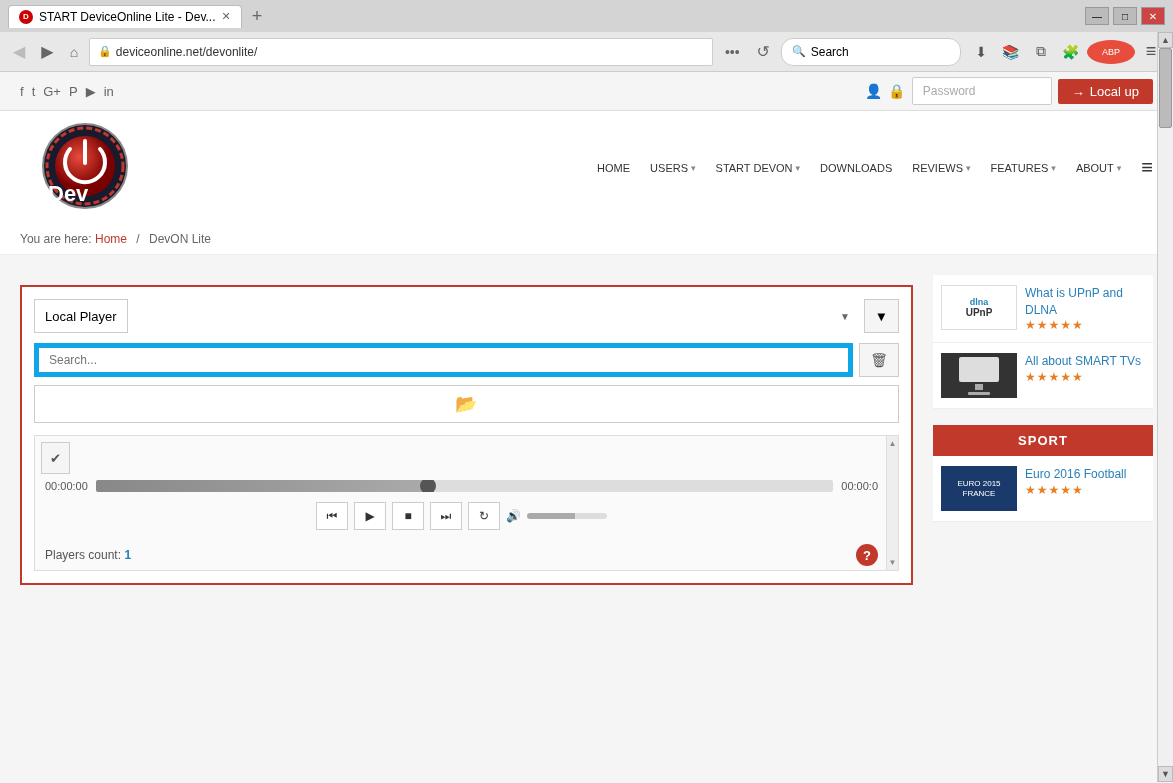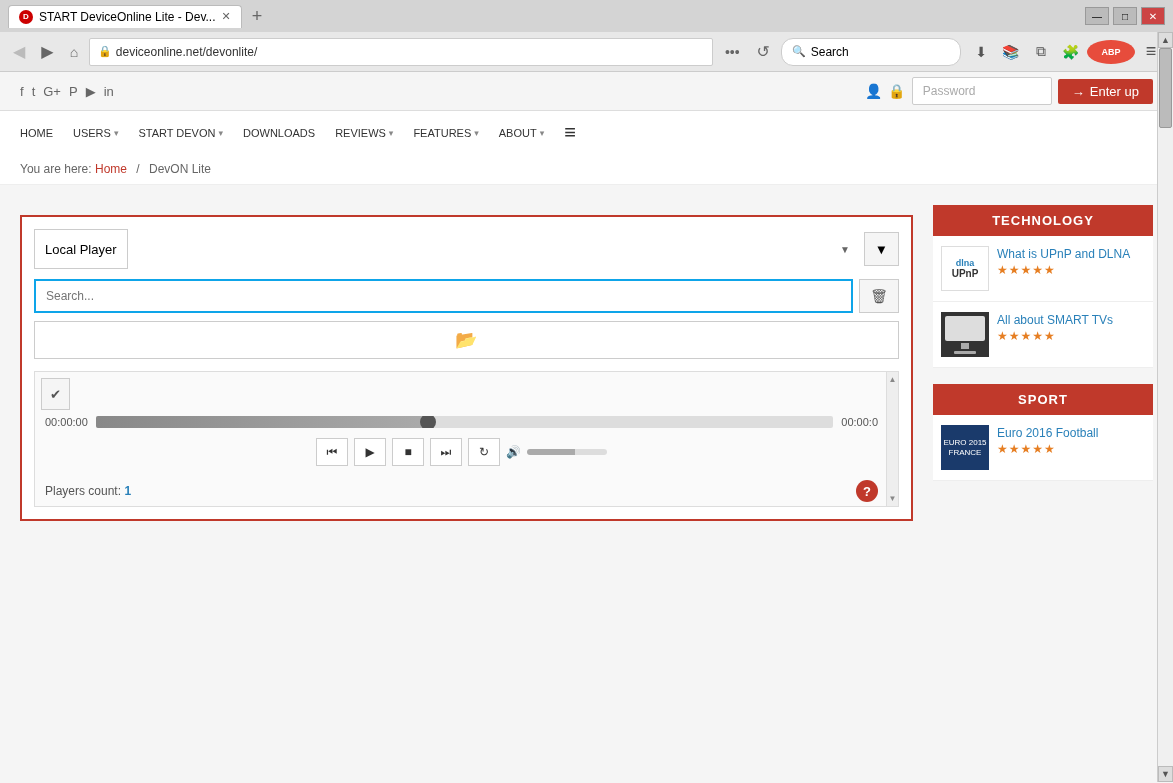--- a/index.html
+++ b/index.html
@@ -17,21 +17,21 @@
     .nav-btn { background: none; border: none; font-size: 16px; color: #666; cursor: pointer; padding: 2px 5px; }
     .nav-btn:disabled { color: #bbb; }
     .home-btn { font-size: 14px; }
     .address-bar { display: flex; align-items: center; background: white; border: 1px solid #ccc; border-radius: 2px; padding: 2px 8px; flex: 1; font-size: 12px; color: #333; height: 28px; }
     .address-bar .lock { color: #888; margin-right: 4px; font-size: 11px; }
     .more-btn { font-size: 14px; color: #666; cursor: pointer; padding: 2px 6px; }
     .search-bar { display: flex; align-items: center; background: white; border: 1px solid #ccc; border-radius: 12px; padding: 2px 10px; width: 180px; height: 28px; font-size: 12px; }
     .search-bar .search-icon { color: #888; margin-right: 5px; font-size: 11px; }
     .toolbar-icons { display: flex; align-items: center; gap: 2px; }
     .toolbar-icon { width: 28px; height: 28px; display: flex; align-items: center; justify-content: center; color: #555; font-size: 14px; cursor: pointer; border-radius: 3px; }
-    .adblock-btn { background: #e74c3c; color: white; border-radius: 50%; width: 48px; height: 24px; display: flex; align-items: center; justify-content: center; font-size: 9px; font-weight: bold; cursor: pointer; }
+    .adblock-btn { background: #e74c3c; color: white; border-radius: 50%; width: 48px; height: 24px; display: flex; align-items: center; justify-content: center; font-size: 9px; font-weight: normal; cursor: pointer; }
     .menu-icon { font-size: 18px; cursor: pointer; color: #555; }
 
     
     .page { background: white; min-height: 700px; }
 
     
     .top-bar { background: #f5f5f5; border-bottom: 1px solid #ddd; padding: 5px 20px; display: flex; align-items: center; justify-content: space-between; }
     .social-icons { display: flex; gap: 8px; }
     .social-icon { color: #666; font-size: 13px; cursor: pointer; text-decoration: none; }
     .login-section { display: flex; align-items: center; gap: 6px; }
@@ -54,28 +54,28 @@
     
     .main-content { padding: 20px; display: flex; gap: 20px; background: #f5f5f5; min-height: 600px; }
     .content-left { flex: 1; }
     .content-right { width: 220px; flex-shrink: 0; }
 
     
     .player-container { border: 2px solid #c0392b; background: white; padding: 12px; margin-top: 10px; }
 
     
     .player-select-row { display: flex; align-items: center; gap: 6px; margin-bottom: 10px; }
-    .player-select { flex: 1; border: 1px solid #ccc; padding: 6px 10px; font-size: 13px; appearance: none; background: white; cursor: pointer; height: 40px; }
+    .player-select { flex: 1; border: 1px solid #ccc; padding: 6px 10px; font-size: 13px; appearance: none; background: white; cursor: pointer; height: 34px; }
     .select-wrapper { flex: 1; position: relative; }
     .select-wrapper::after { content: '▼'; position: absolute; right: 8px; top: 50%; transform: translateY(-50%); font-size: 10px; color: #666; pointer-events: none; }
     .select-btn { border: 1px solid #ccc; background: #f5f5f5; padding: 6px 10px; cursor: pointer; height: 34px; }
 
     
     .search-row { display: flex; align-items: center; gap: 6px; margin-bottom: 8px; }
-    .search-input { flex: 1; border: 2px solid #0ea5e9; padding: 6px 10px; font-size: 12px; height: 34px; color: #aaa; }
+    .search-input { flex: 1; border: 5px solid #0ea5e9; padding: 6px 10px; font-size: 12px; height: 34px; color: #aaa; }
     .delete-btn { border: 1px solid #ccc; background: #f5f5f5; padding: 6px 10px; cursor: pointer; height: 34px; font-size: 14px; color: #555; }
 
     
     .browse-row { margin-bottom: 12px; }
     .browse-btn { width: 100%; border: 1px solid #ccc; background: white; padding: 8px; cursor: pointer; font-size: 18px; color: #555; text-align: center; height: 38px; display: flex; align-items: center; justify-content: center; }
 
     
     .scroll-area { border: 1px solid #ddd; background: #fafafa; position: relative; }
     .scroll-handle { position: absolute; right: 0; top: 0; width: 12px; height: 100%; background: #eee; border-left: 1px solid #ddd; display: flex; flex-direction: column; align-items: center; padding: 3px 0; }
     .scroll-arrow { font-size: 8px; color: #888; cursor: pointer; }
@@ -99,21 +99,21 @@
 
     
     .players-footer { display: flex; align-items: center; justify-content: space-between; padding: 6px 10px 4px; font-size: 12px; color: #555; }
     .players-count-val { color: #2980b9; font-weight: bold; }
     .help-btn { color: #c0392b; font-size: 16px; font-weight: bold; cursor: pointer; width: 22px; height: 22px; border-radius: 50%; background: #c0392b; color: white; display: flex; align-items: center; justify-content: center; font-size: 13px; }
 
     
     .sidebar-section { margin-bottom: 16px; }
     .sidebar-header { background: #c0392b; color: white; padding: 8px 12px; font-size: 13px; font-weight: bold; text-align: center; letter-spacing: 1px; }
     .sidebar-item { display: flex; align-items: flex-start; gap: 8px; padding: 10px 8px; background: white; border-bottom: 1px solid #eee; }
-    .sidebar-thumb { width: 48px; height: 45px; flex-shrink: 0; background: #2c3e50; display: flex; align-items: center; justify-content: center; font-size: 10px; color: white; overflow: hidden; }
+    .sidebar-thumb { width: 76px; height: 45px; flex-shrink: 0; background: #2c3e50; display: flex; align-items: center; justify-content: center; font-size: 10px; color: white; overflow: hidden; }
     .sidebar-item-content { flex: 1; }
     .sidebar-item-title { color: #2980b9; font-size: 12px; cursor: pointer; text-decoration: none; line-height: 1.3; margin-bottom: 4px; }
     .stars { color: #e67e22; font-size: 12px; letter-spacing: 1px; }
 
     
     .dlna-thumb { background: white; border: 1px solid #ddd; display: flex; flex-direction: column; align-items: center; justify-content: center; }
     .dlna-logo { font-size: 8px; color: #555; text-align: center; }
 
     
     .euro-thumb { background: #1a3a6b; }
@@ -181,26 +181,47 @@
         <span class="social-icon">P</span>
         <span class="social-icon">▶</span>
         <span class="social-icon">in</span>
       </div>
       <div class="login-section">
         <span style="color:#aaa;font-size:14px;">👤</span>
         <span style="color:#aaa;font-size:14px;">🔒</span>
         <input class="login-input" type="password" placeholder="Password" style="">
         <button class="signup-btn">
           <span>→</span>
-          <span>Enter up</span>
+          <span>Local up</span>
         </button>
       </div>
     </div>
 
     <div class="site-header">
+      <div class="logo-container">
+        
+        <svg width="130" height="90" viewBox="0 0 130 90">
+
+          <circle cx="65" cy="45" r="42" fill="#1a1a2e" stroke="#888" stroke-width="2"></circle>
+          <circle cx="65" cy="45" r="38" fill="none" stroke="#c0392b" stroke-width="3" stroke-dasharray="6,3"></circle>
+
+          <circle cx="65" cy="45" r="30" fill="url(#btn_grad)"></circle>
+          <defs>
+            <radialGradient id="btn_grad" cx="40%" cy="35%">
+              <stop offset="0%" stop-color="#e74c3c"></stop>
+              <stop offset="100%" stop-color="#7b0000"></stop>
+            </radialGradient>
+          </defs>
+
+          <path d="M65 20 L65 42" stroke="white" stroke-width="4" stroke-linecap="round"></path>
+          <path d="M50 28 A20 20 0 1 0 80 28" fill="none" stroke="white" stroke-width="4" stroke-linecap="round"></path>
+
+          <text x="28" y="80" fill="white" font-size="22" font-weight="bold" font-family="Arial">Dev</text>
+        </svg>
+      </div>
 
       <nav class="nav-bar">
         <a class="nav-item">HOME</a>
         <a class="nav-item">
           <span>USERS</span>
           <span class="caret">▾</span>
         </a>
         <a class="nav-item">
           <span>START DEVON</span>
           <span class="caret">▾</span>
@@ -292,21 +313,20 @@
               <div class="help-btn">?</div>
             </div>
           </div>
 
         </div>
       </div>
 
       <div class="content-right">
 
         <div class="sidebar-section">
-          <div class="sidebar-header">TECHNOLOGY</div>
 
           <div class="sidebar-item">
             <div class="sidebar-thumb dlna-thumb">
               <div class="dlna-logo">
                 <div style="font-size:9px;color:#2980b9;font-weight:bold;">dlna</div>
                 <div style="font-size:10px;color:#333;font-weight:bold;">UPnP</div>
               </div>
             </div>
             <div class="sidebar-item-content">
               <a class="sidebar-item-title">What is UPnP and DLNA</a>

